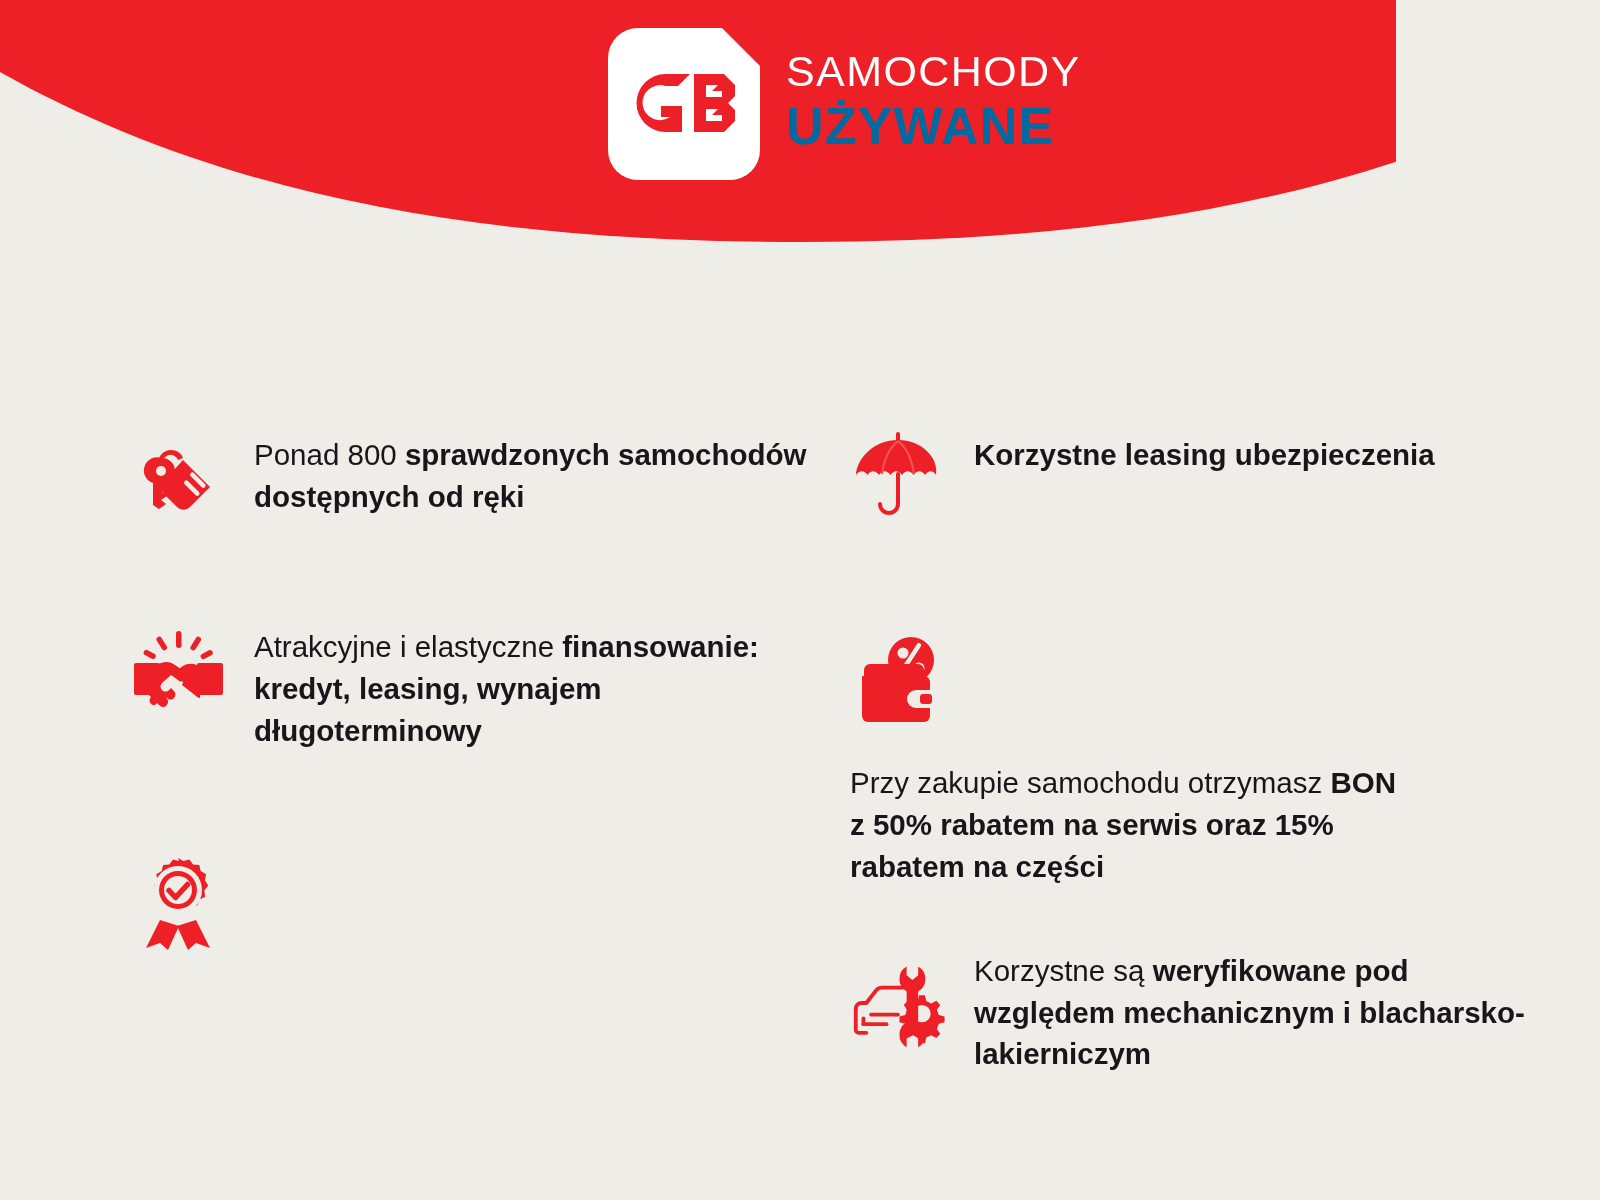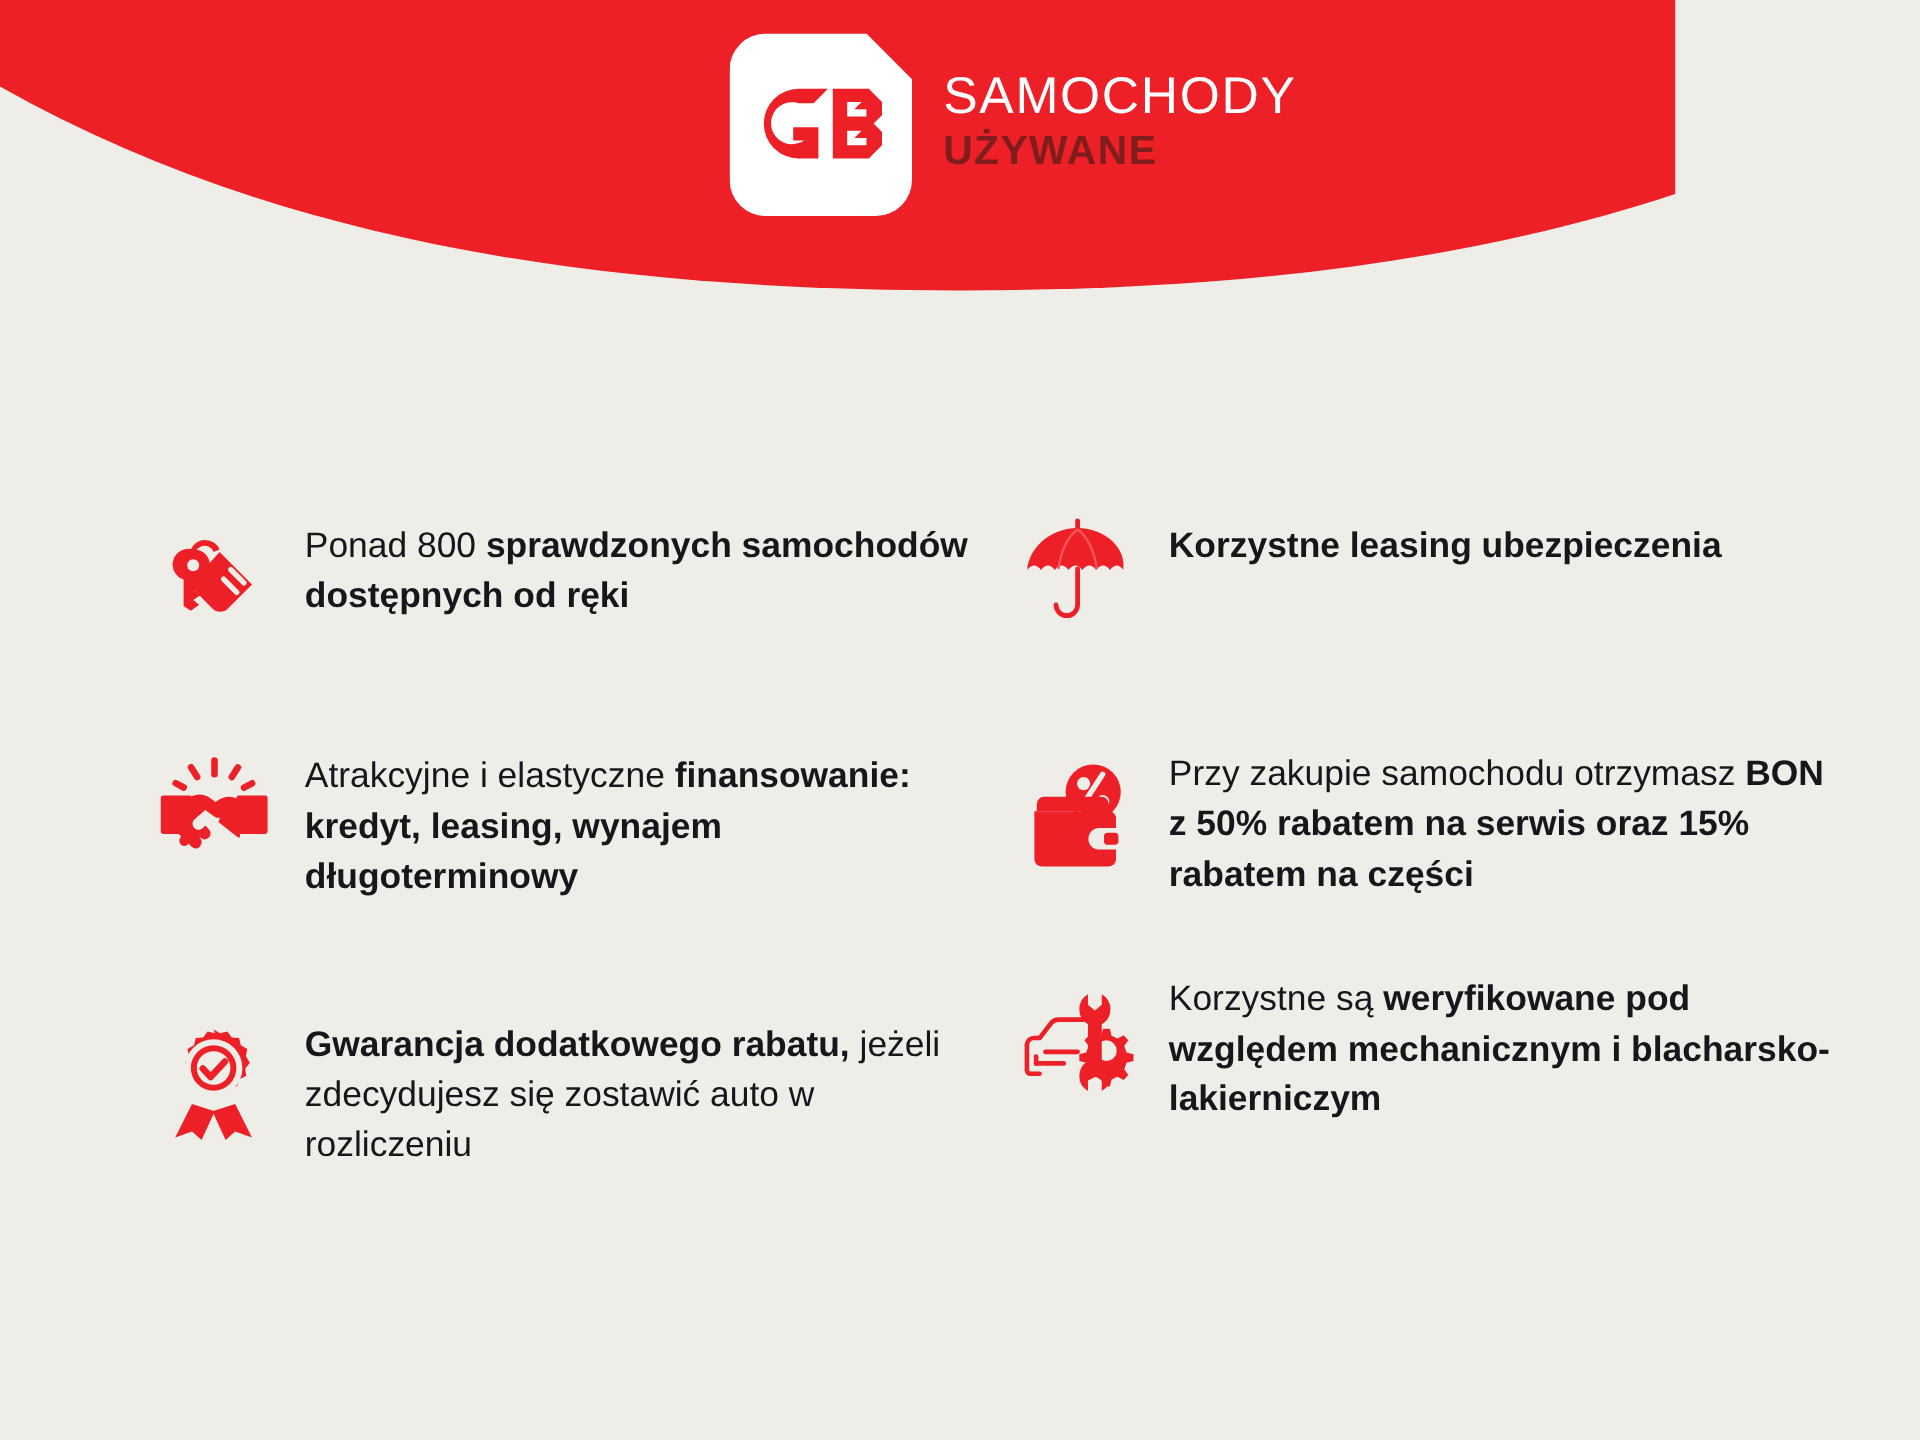--- a/index.html
+++ b/index.html
@@ -56,22 +56,22 @@
     padding-bottom: 6px;
   }
   .wordmark-line1 {
     color: #ffffff;
     font-size: 43px;
     font-weight: 300;
     letter-spacing: 1.4px;
     white-space: nowrap;
   }
   .wordmark-line2 {
-    color: #7f1d1d;
-    font-size: 34px;
+    color: #0369a1;
+    font-size: 52px;
     font-weight: 700;
     letter-spacing: 1.2px;
     white-space: nowrap;
     margin-top: 7px;
   }
 
   
   .features {
     position: absolute;
     left: 0;
@@ -83,21 +83,21 @@
     padding-left: 130px;
     box-sizing: border-box;
   }
   .col {
     display: flex;
     flex-direction: column;
   }
   .col-left  > .feature:nth-child(1) { margin-bottom: 92px; }
   .col-left  > .feature:nth-child(2) { margin-bottom: 94px; gap: 28px; }
   .col-right > .feature:nth-child(1) { margin-bottom: 98px; }
-  .col-right > .feature:nth-child(2) { margin-bottom: 58px; }
+  .col-right > .feature:nth-child(2) { margin-bottom: 58px; flex-direction: column; }
 
   .feature {
     display: flex;
     align-items: flex-start;
     gap: 28px;
   }
   .feature-icon {
     flex: none;
     width: 96px;
     height: 96px;
@@ -221,21 +221,20 @@
                      l-3.8,4.9 l0.7,6.2 l-5.6,2.7 l-2.0,5.9 l-6.2,0.3 l-4.3,4.5 l-5.8,-2.3 l-5.8,2.3
                      l-4.3,-4.5 l-6.2,-0.3 l-2.0,-5.9 l-5.6,-2.7 l0.7,-6.2 l-3.8,-4.9 l3.3,-5.3
                      l-1.2,-6.1 l5.4,-3.1 l1.4,-6.0 l6.2,-0.6 l3.7,-5.0 l6.0,1.6 Z"></path>
             <circle cx="46" cy="36" r="24" fill="#efede8"></circle>
             <circle cx="46" cy="36" r="19" fill="#ed2027"></circle>
             <circle cx="46" cy="36" r="14" fill="#efede8"></circle>
             <path d="M37,36.5 l6.5,7 l12,-13" fill="none" stroke="#ed2027" stroke-width="5.5" stroke-linecap="round" stroke-linejoin="round"></path>
           </g>
         </svg>
       </div>
-      <div class="feature-text"><b>Gwarancja dodatkowego rabatu,</b><span> jeżeli zdecydujesz się zostawić auto w rozliczeniu</span></div>
     </div>
 
   </div>
 
   <div class="col col-right">
 
     <div class="feature">
       <div class="feature-icon icon-umbrella">
         <svg width="92" height="96" viewBox="0 0 92 96" aria-hidden="true">
           <g fill="#ed2027">

